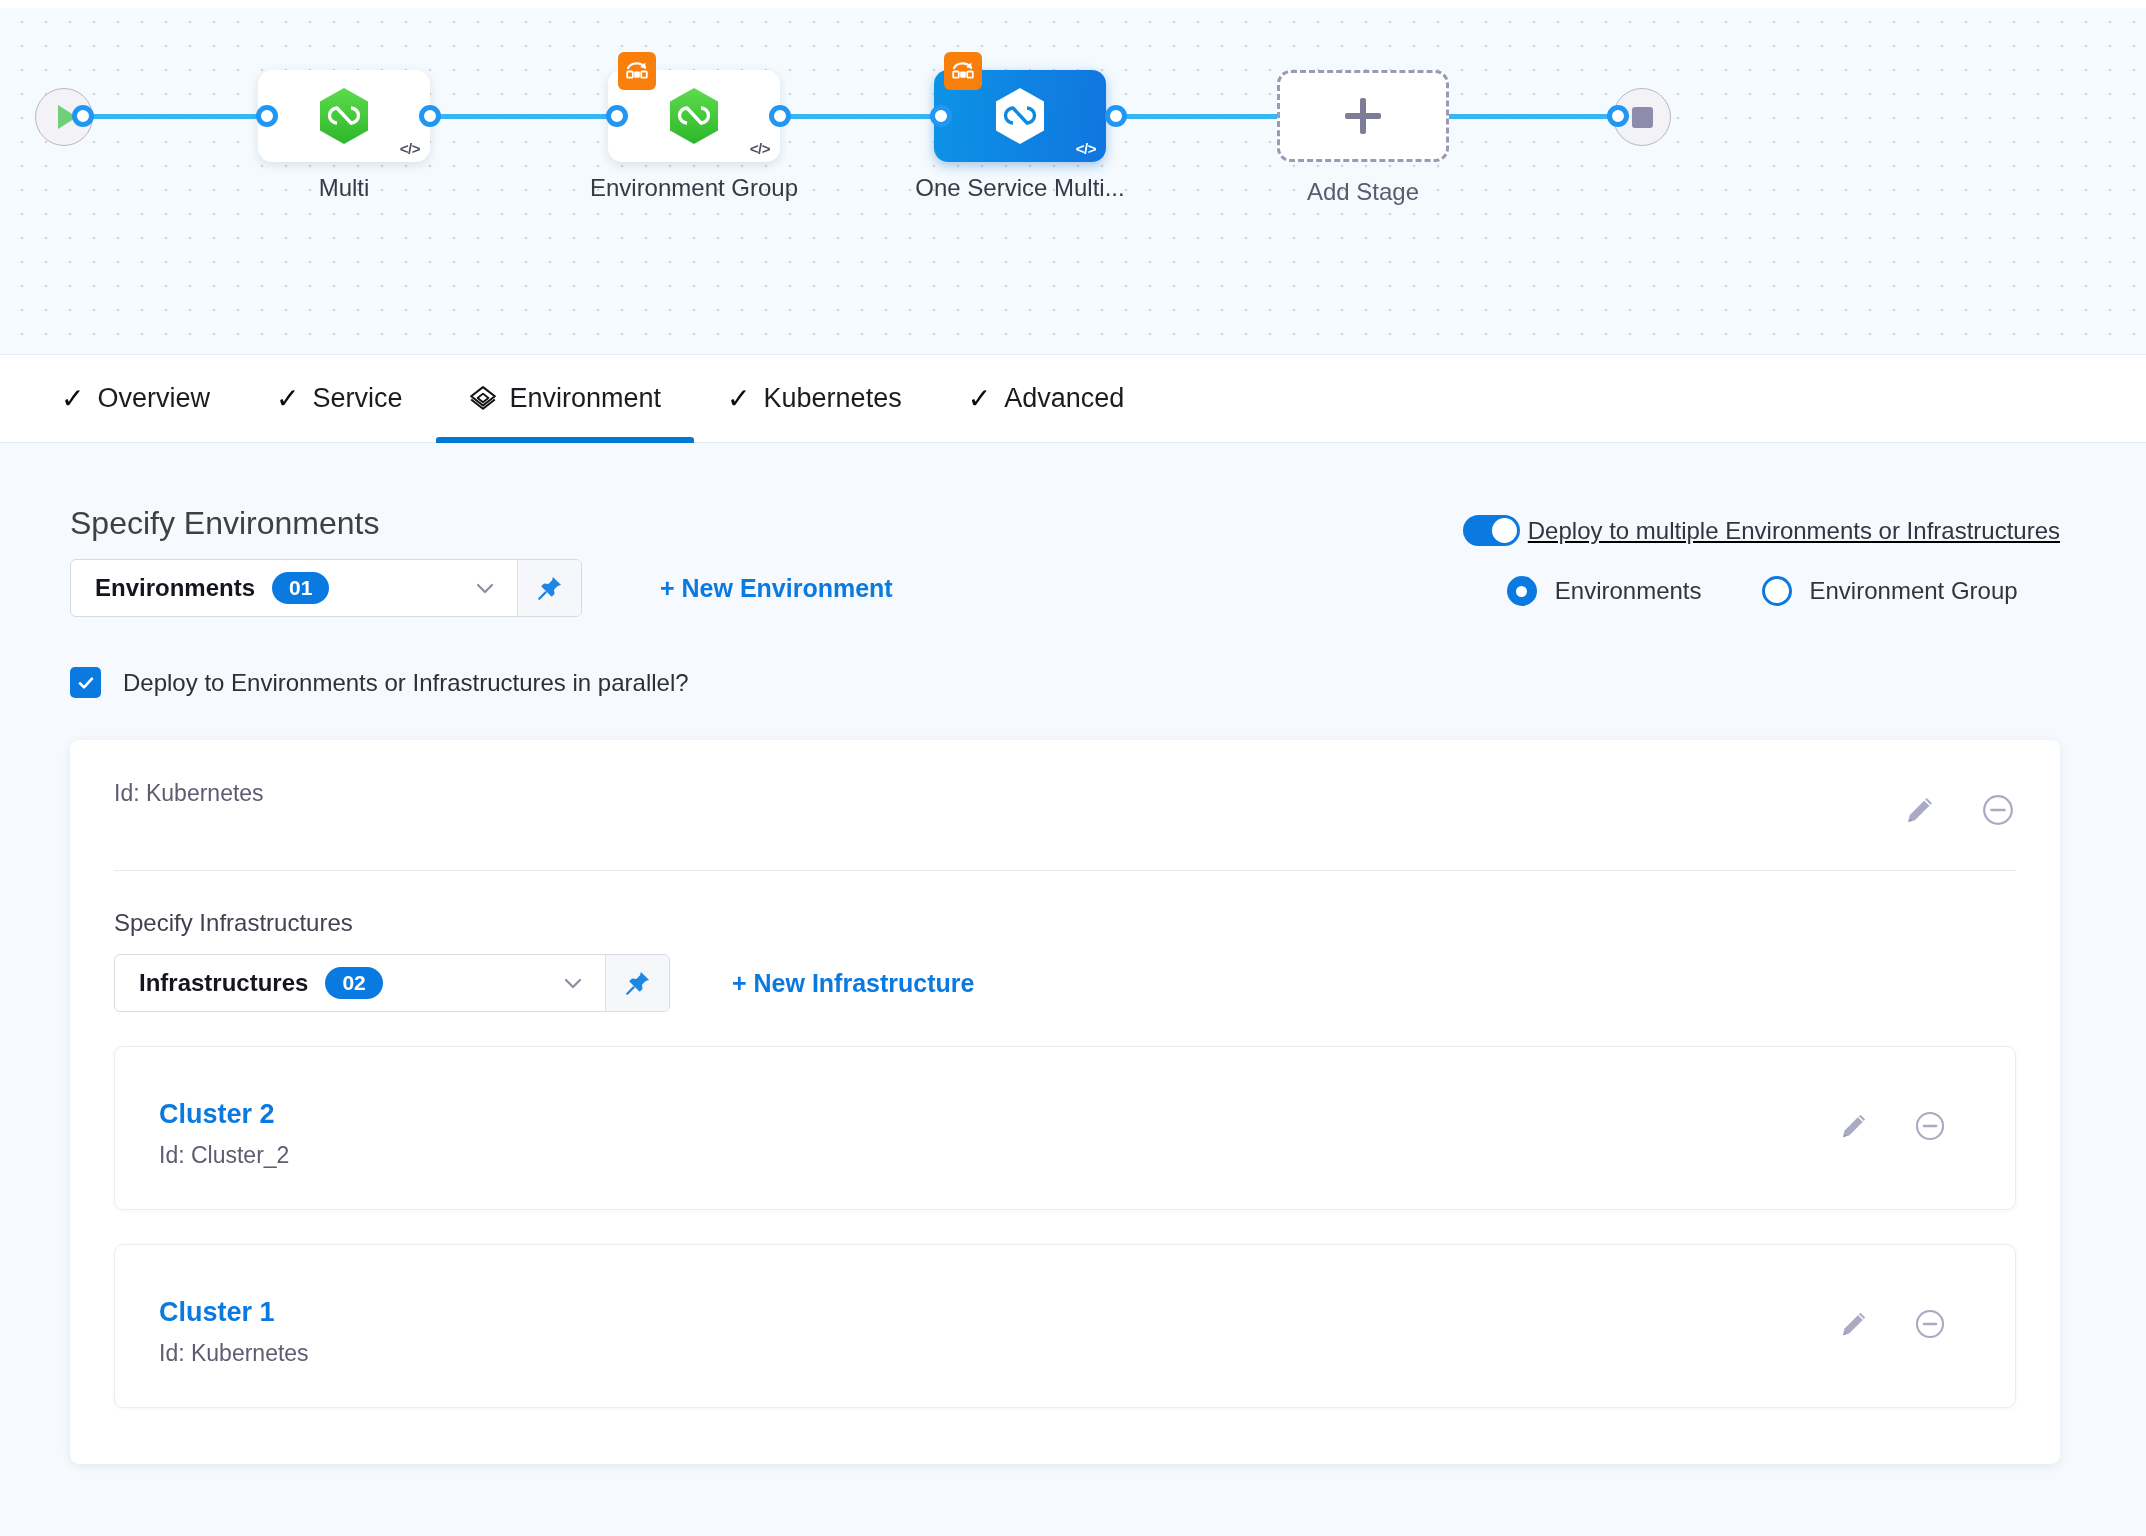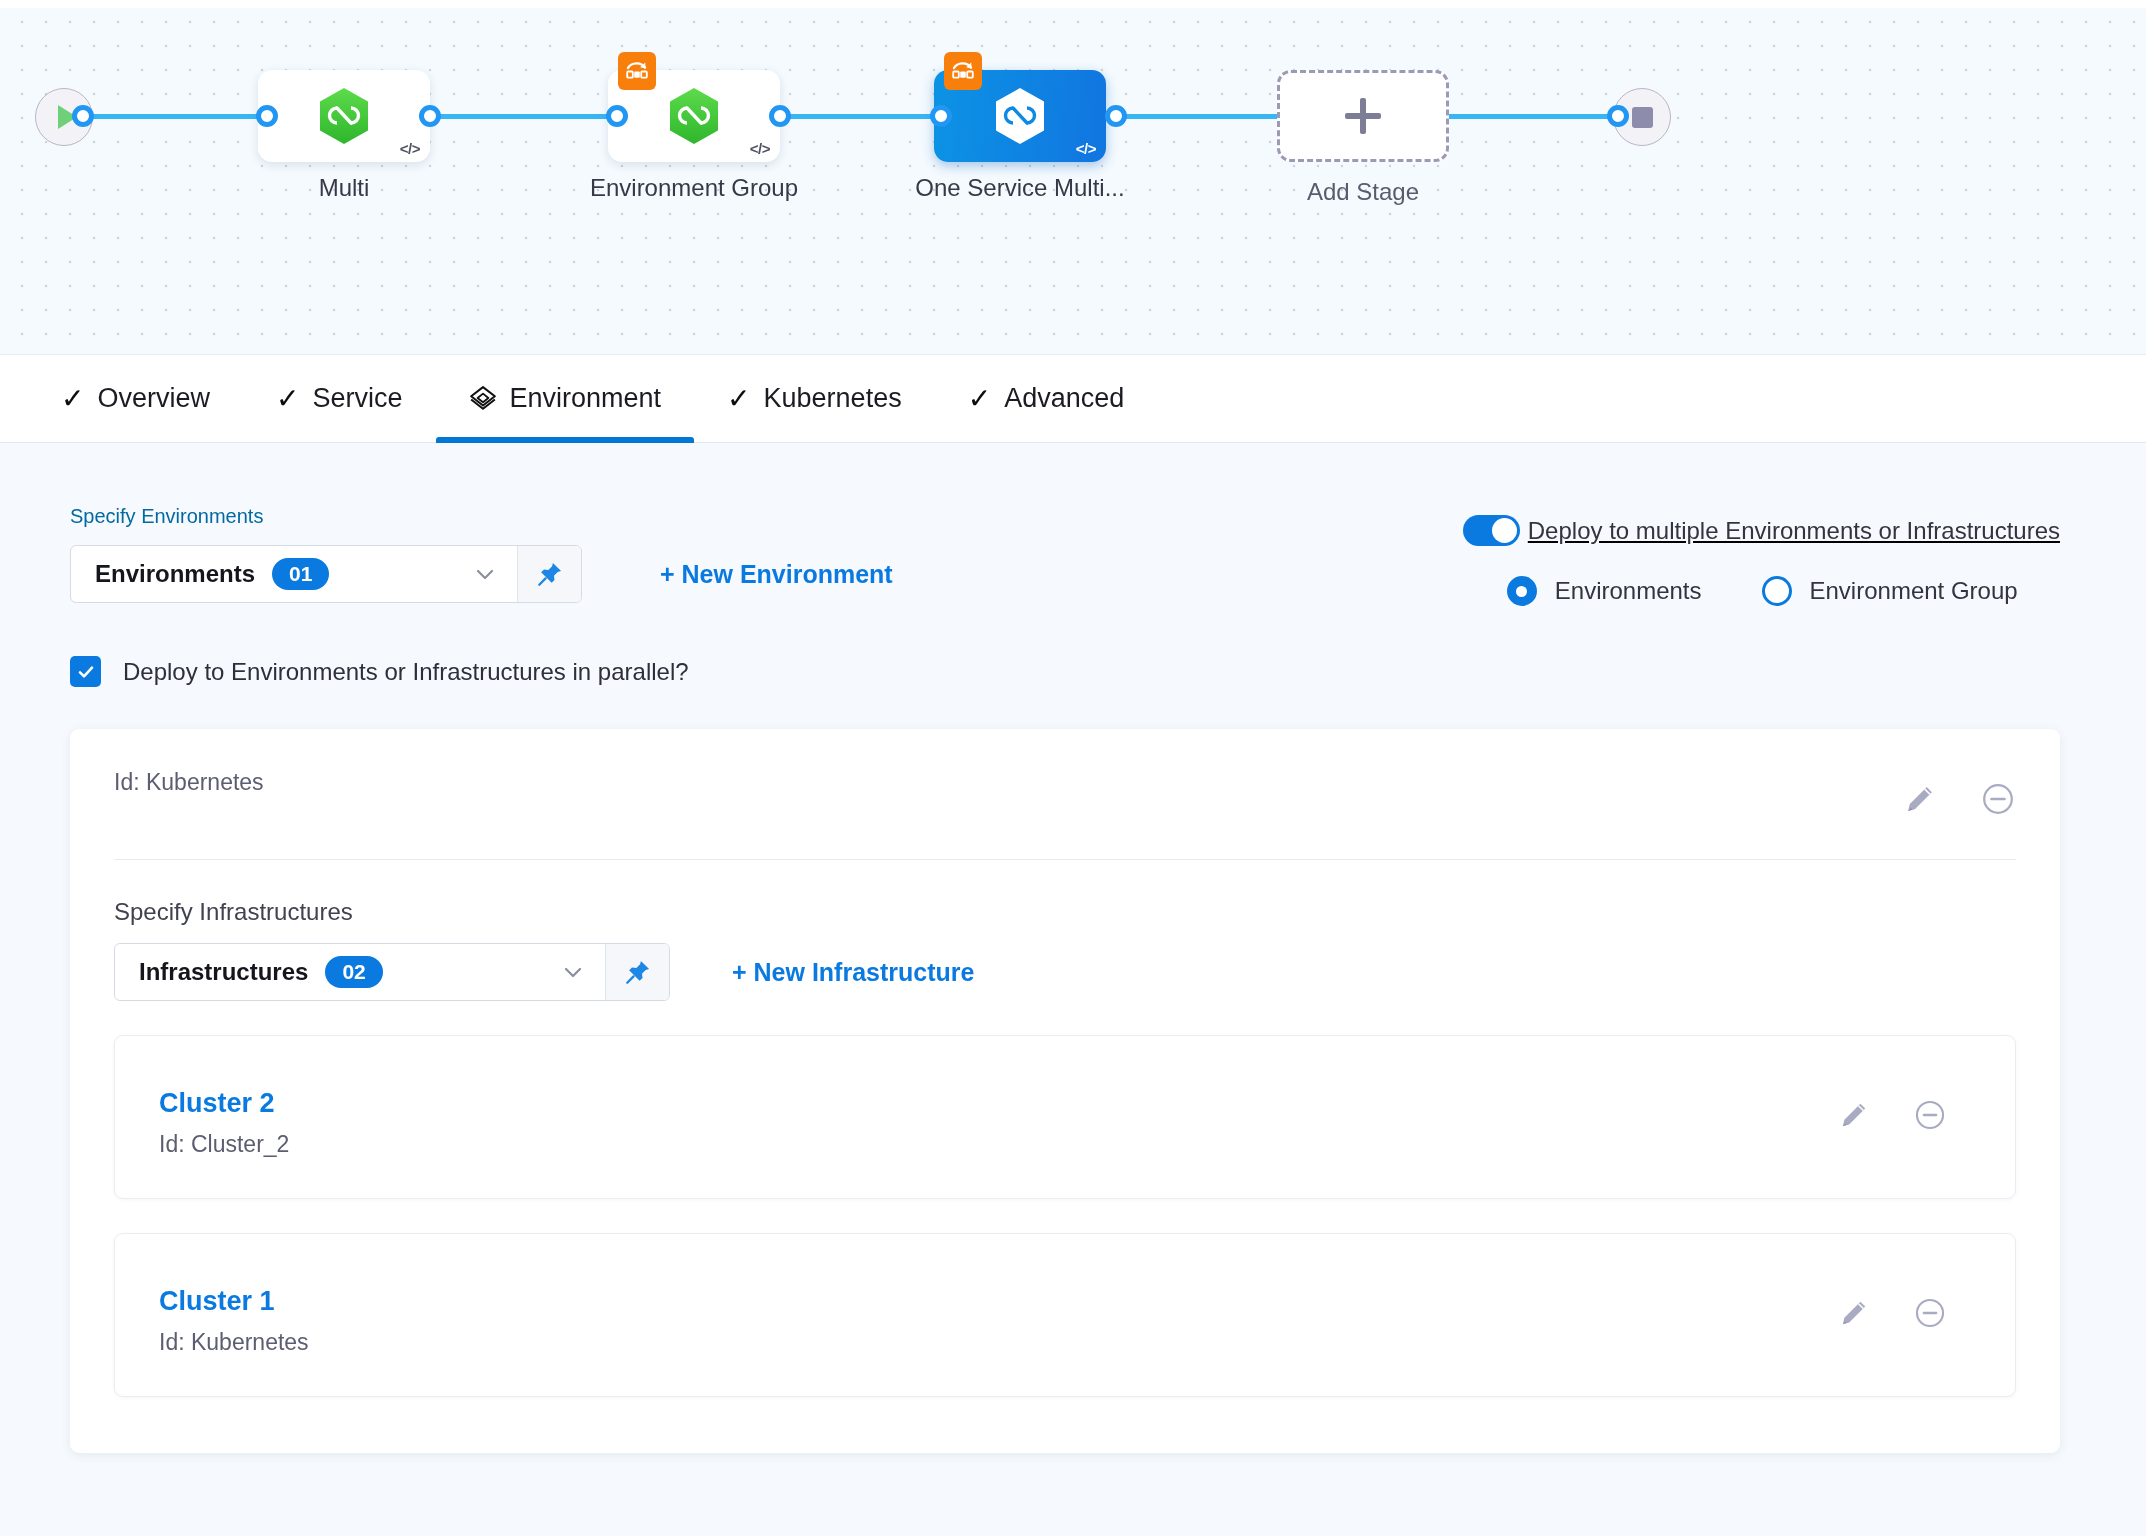--- a/index.html
+++ b/index.html
@@ -184,21 +184,21 @@
     padding: 0 0 0 0;
     background: #f6fafe;
     height: calc(1536px - 355px - 89px);
   }
 
   .row-top {
     display: flex; justify-content: space-between;
     padding: 62px 86px 0 70px;
   }
   .field-label {
-    font-size: 20px; color: #0369a1; font-weight: 400;
+    font-size: 32px; color: #404040; font-weight: 400;
     margin-bottom: 17px;
   }
   .selector-row { display: flex; align-items: center; }
   .multisel {
     display: flex; align-items: stretch;
     height: 58px;
     width: 512px;
     border: 1.5px solid #d6dae2;
     border-radius: 6px;
     background: #ffffff;

